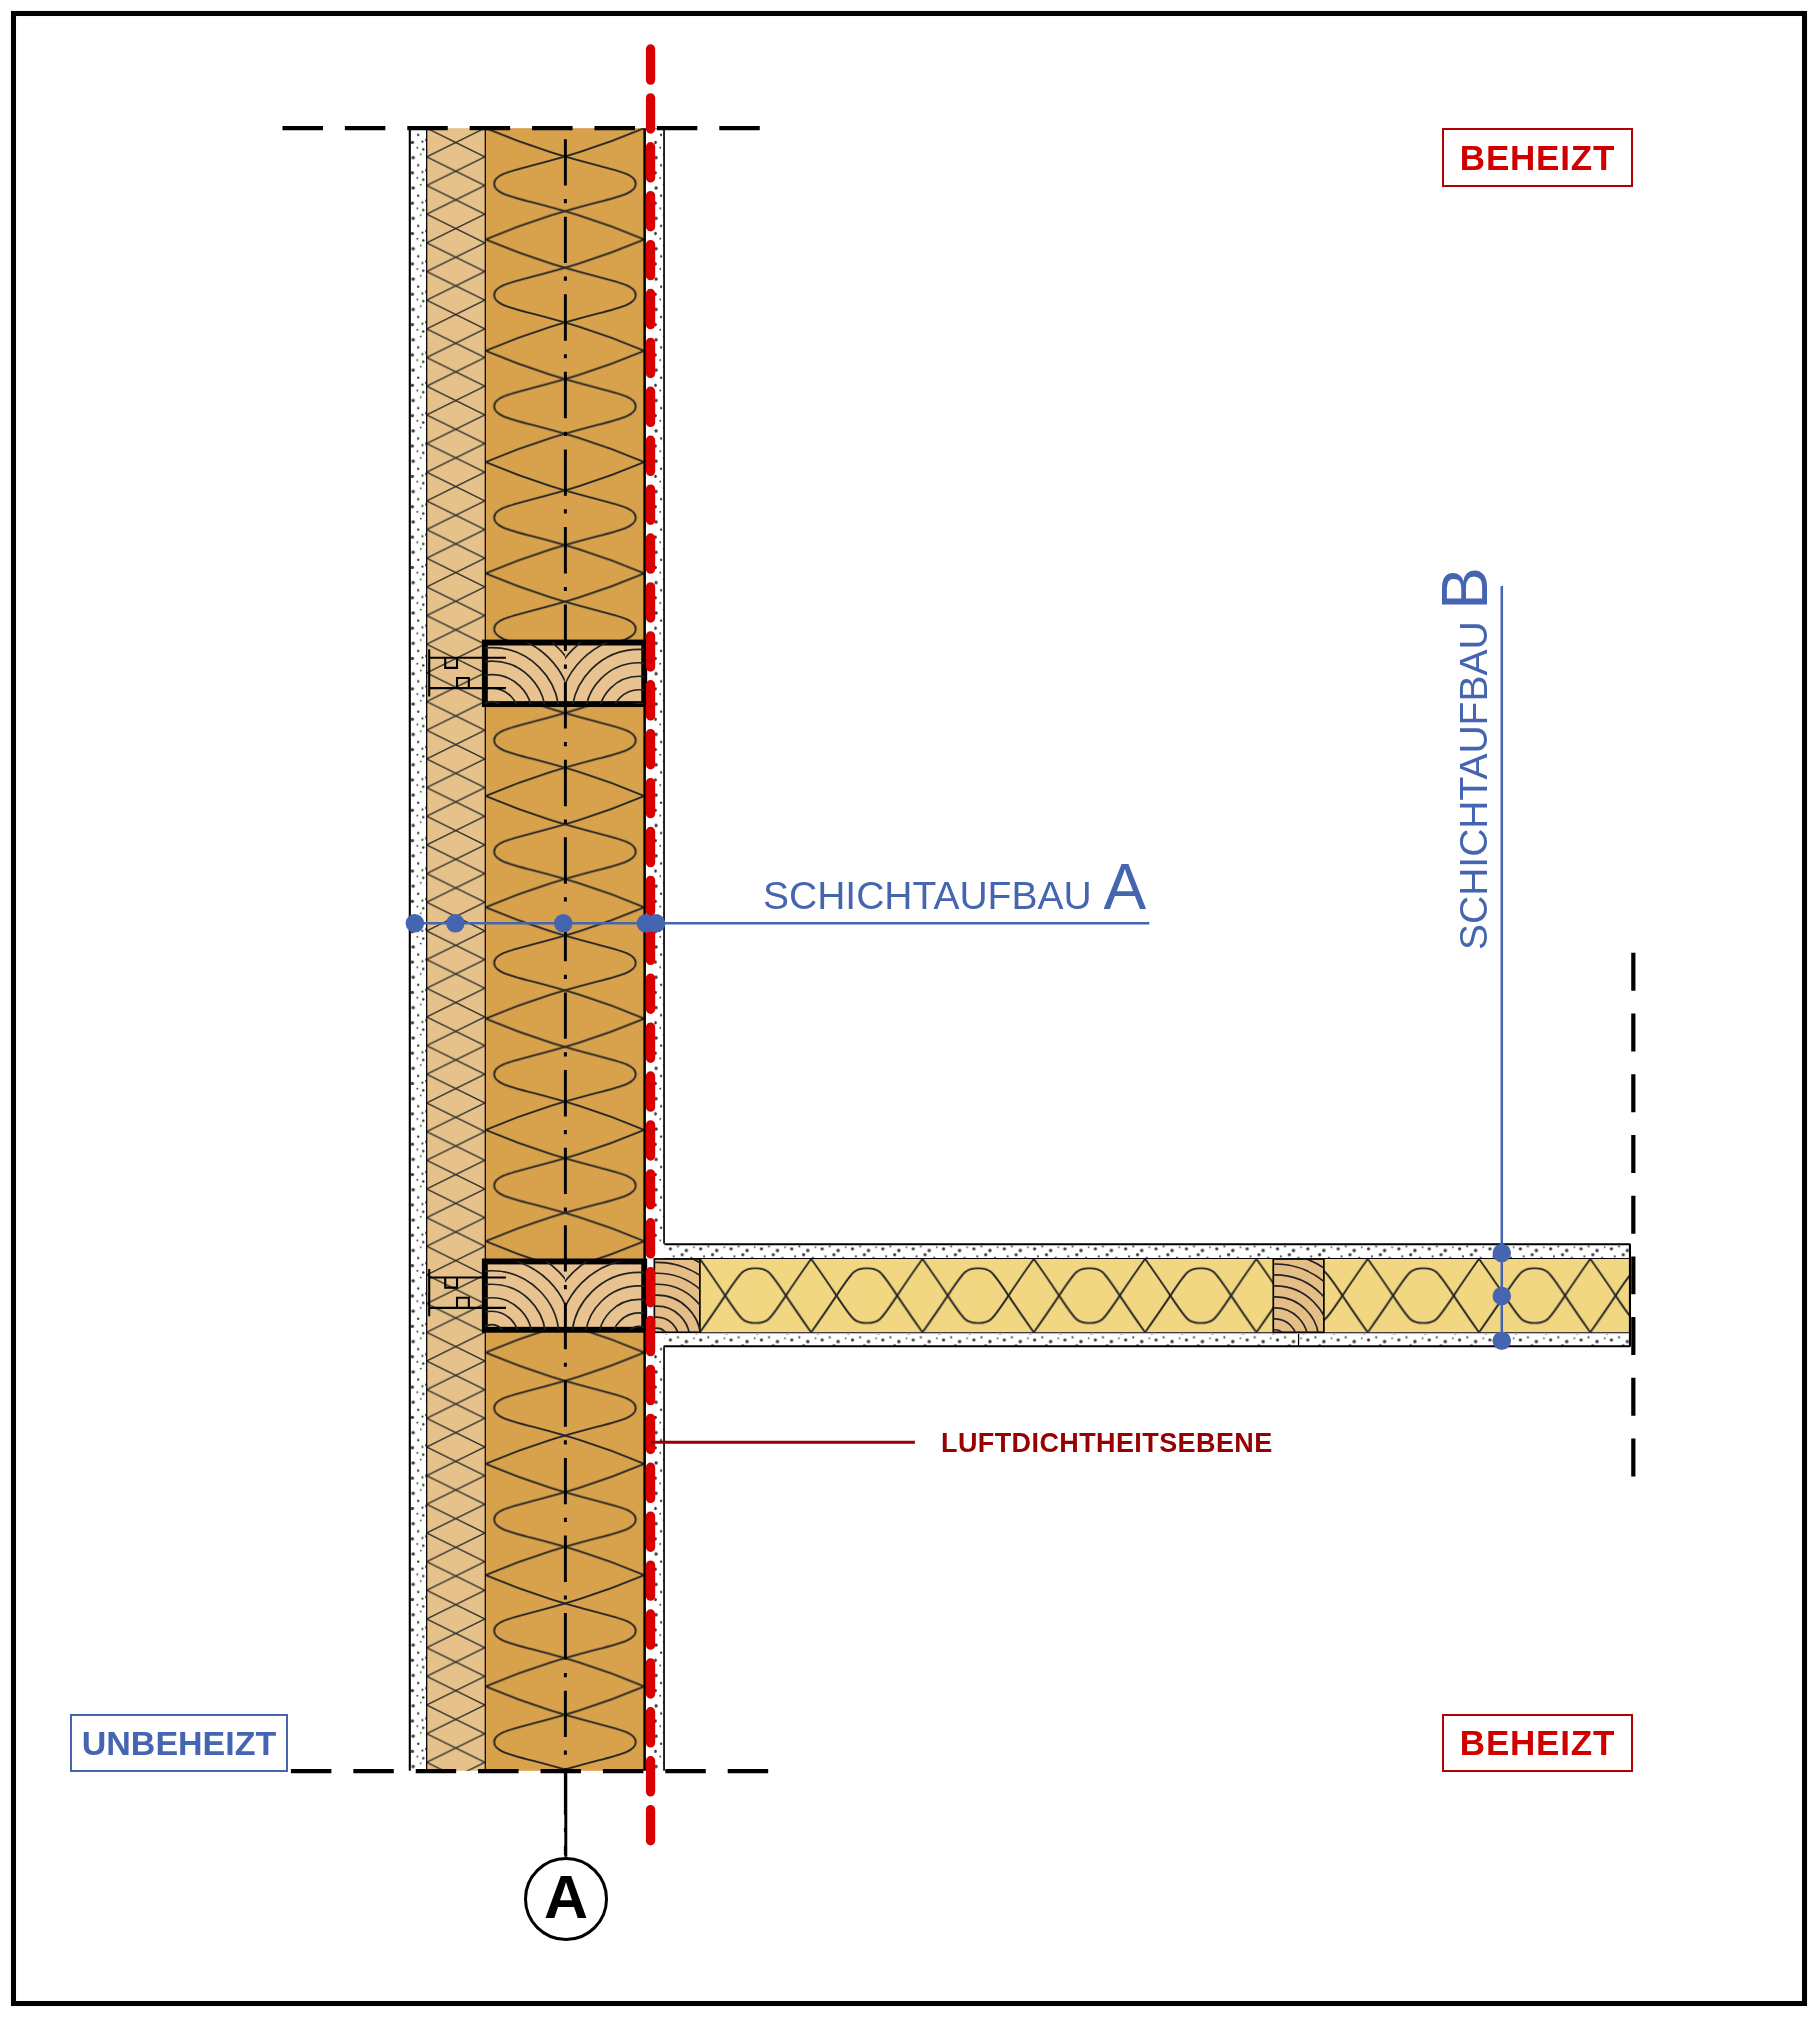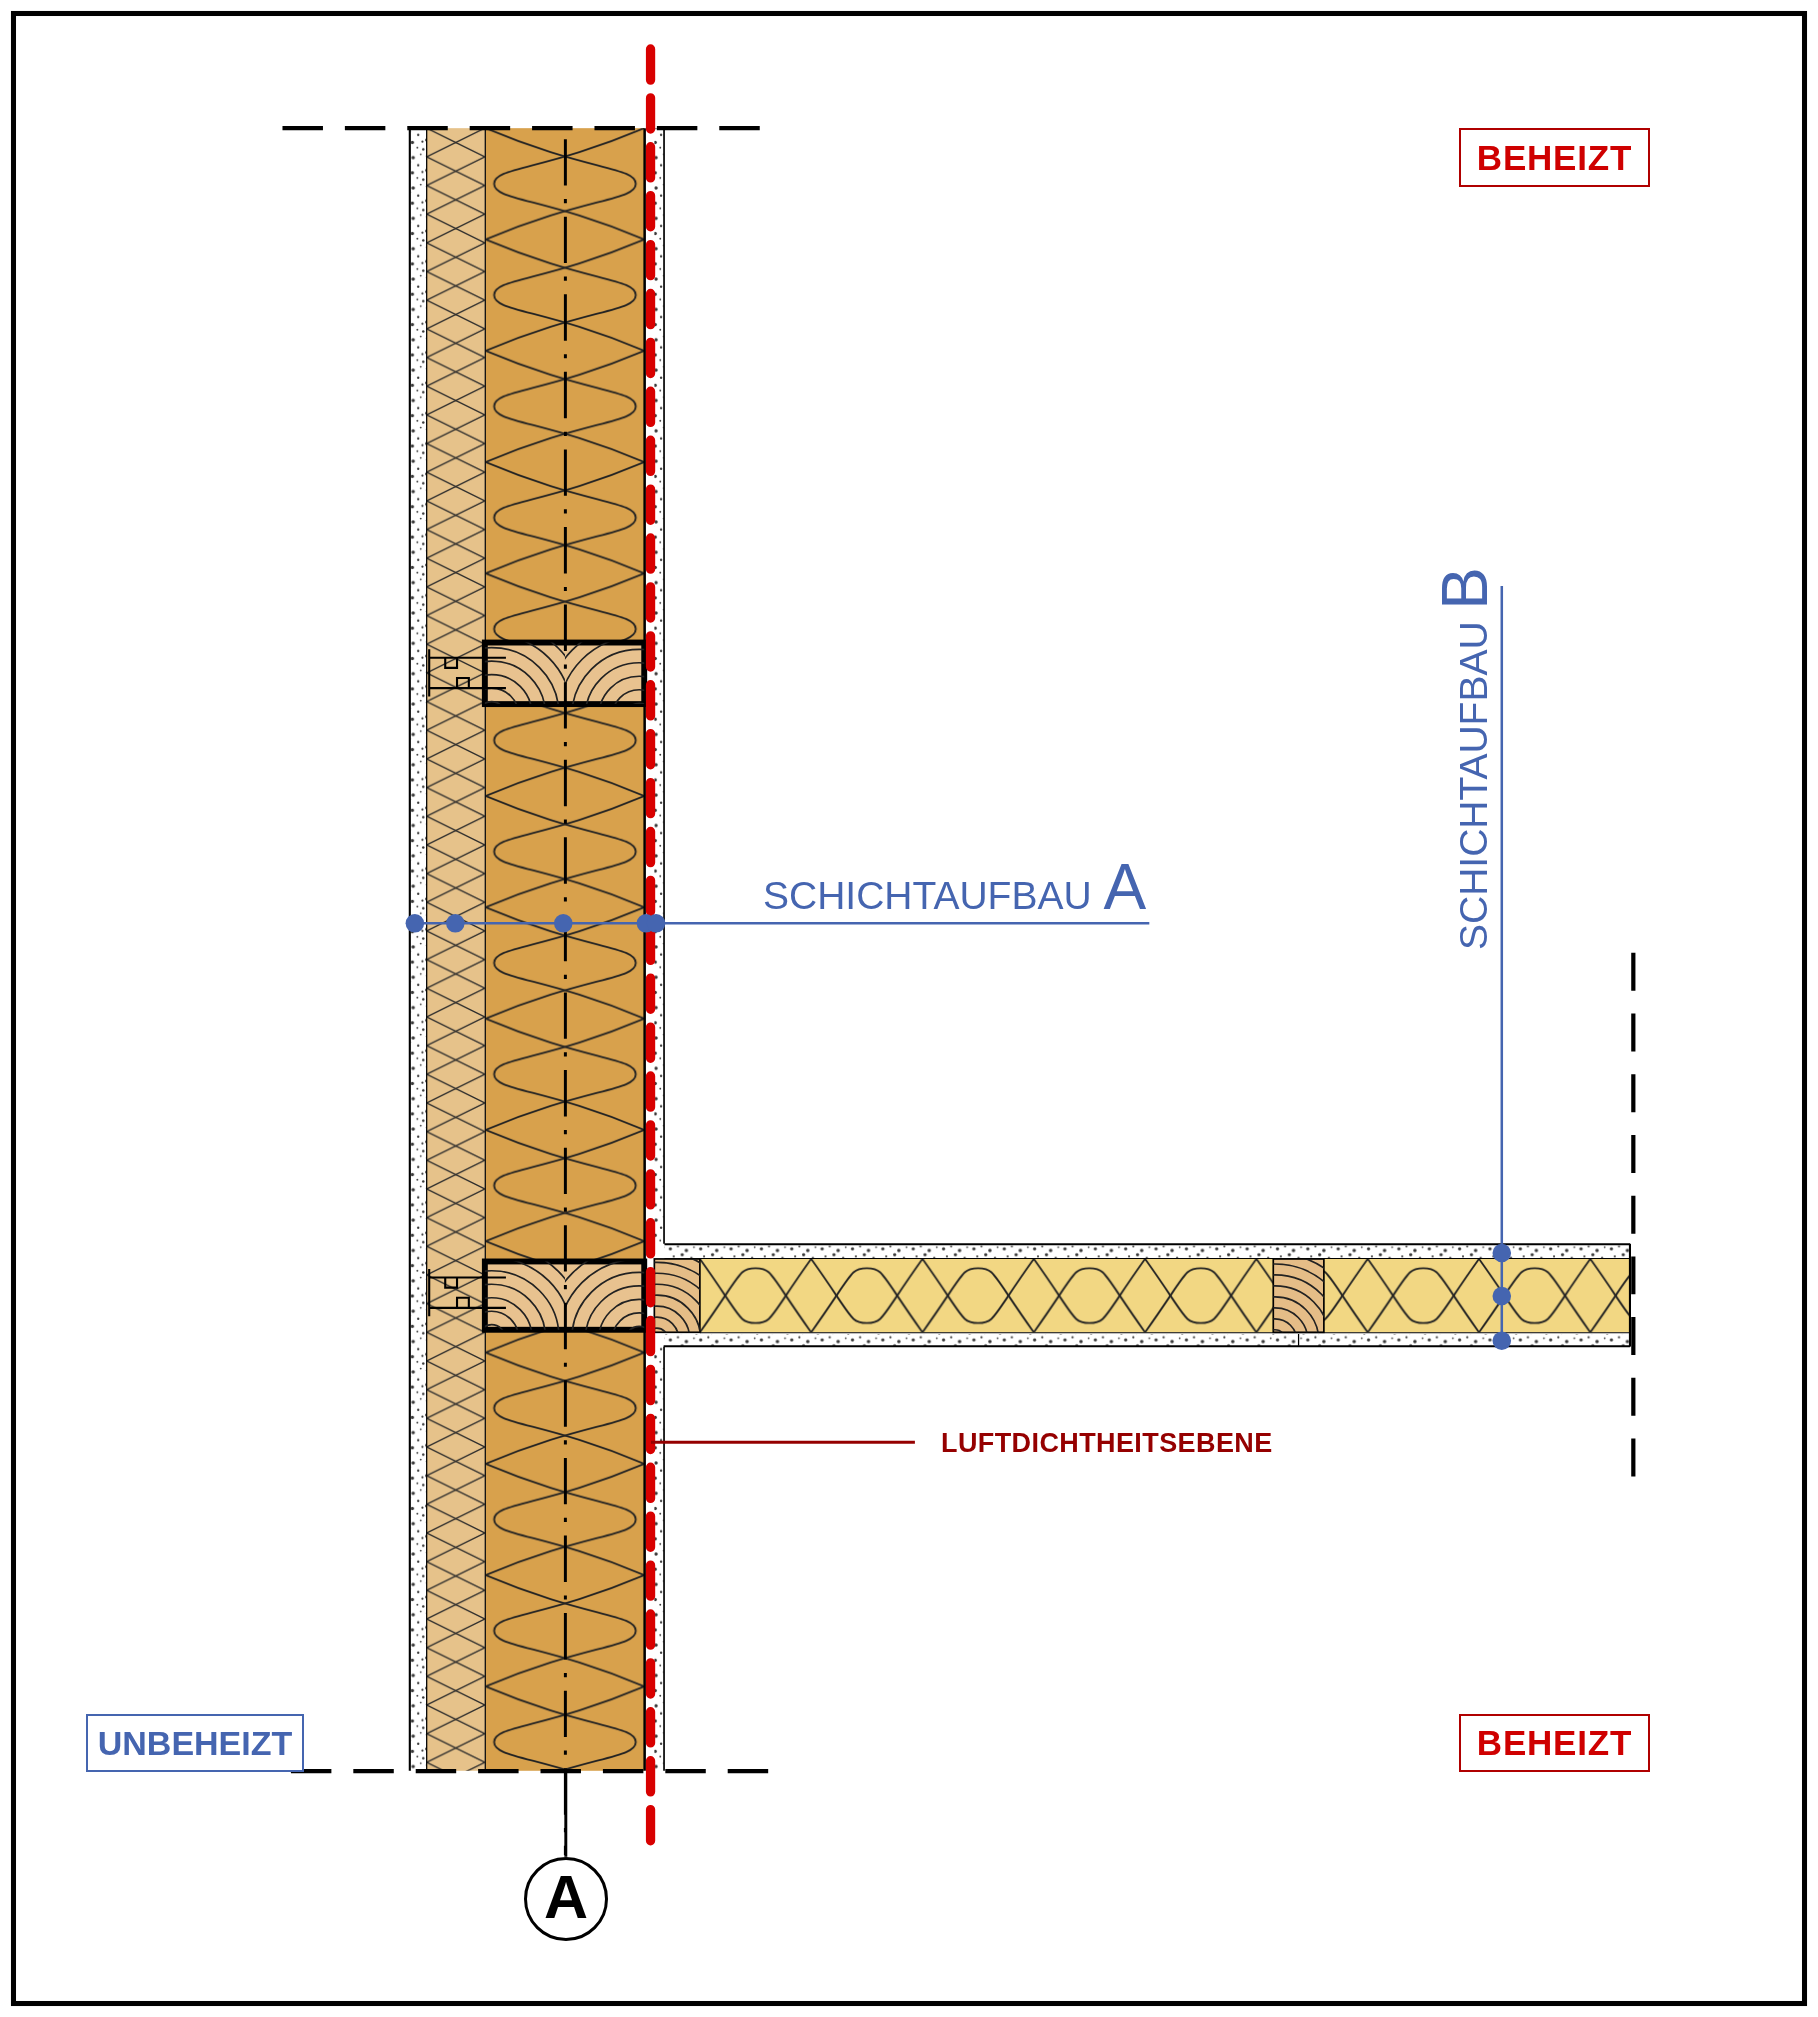--- a/index.html
+++ b/index.html
@@ -1,21 +1,21 @@
 <!DOCTYPE html>
 <html style="font-size:13.5px"><head>
 <meta charset="utf-8">
 <style>
   html,body{margin:0;padding:0;background:#ffffff;}
   body{width:1818px;height:2017px;position:relative;font-family:"Liberation Sans",sans-serif;overflow:hidden;}
   .canvas{position:absolute;inset:0;}
   svg{position:absolute;left:0;top:0;}
   .lbl{position:absolute;display:flex;align-items:center;justify-content:center;box-sizing:border-box;white-space:nowrap;}
-  .redbox{border:2.5px solid #b00000;color:#cf0000;font-weight:bold;font-size:35px;letter-spacing:0.8px;background:#fff;margin-left:17px;}
-  .bluebox{border:2.5px solid #4565b0;color:#4565b0;font-weight:bold;font-size:34px;background:#fff;margin-left:16px;}
+  .redbox{border:2.5px solid #b00000;color:#cf0000;font-weight:bold;font-size:35px;letter-spacing:0.8px;background:#fff;}
+  .bluebox{border:2.5px solid #4565b0;color:#4565b0;font-weight:bold;font-size:34px;background:#fff;}
   .bluelabel{color:#4565b0;}
   .bluelabel .big{font-size:64px;}
   .bluelabel .small{font-size:39px;}
   .darkred{color:#950000;font-weight:bold;font-size:27px;letter-spacing:0.4px;margin-left:16px;}
   .marker-circle{border:3.4px solid #000;border-radius:50%;color:#000;font-weight:bold;font-size:61px;background:#fff;padding-bottom:3.4px;}
   .rot{transform:rotate(-90deg);}
 </style>
 </head>
 <body>
 

